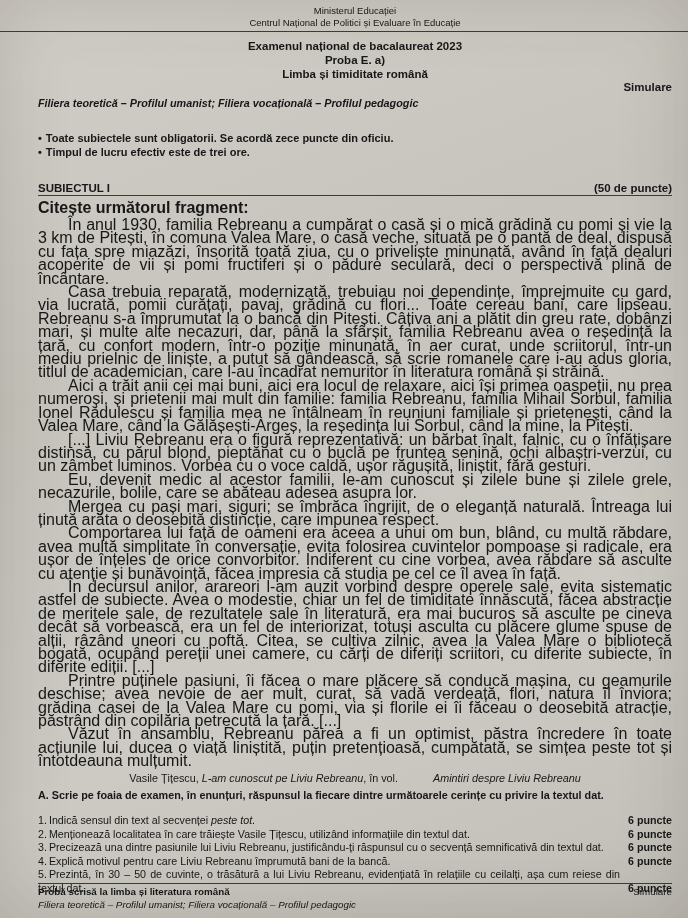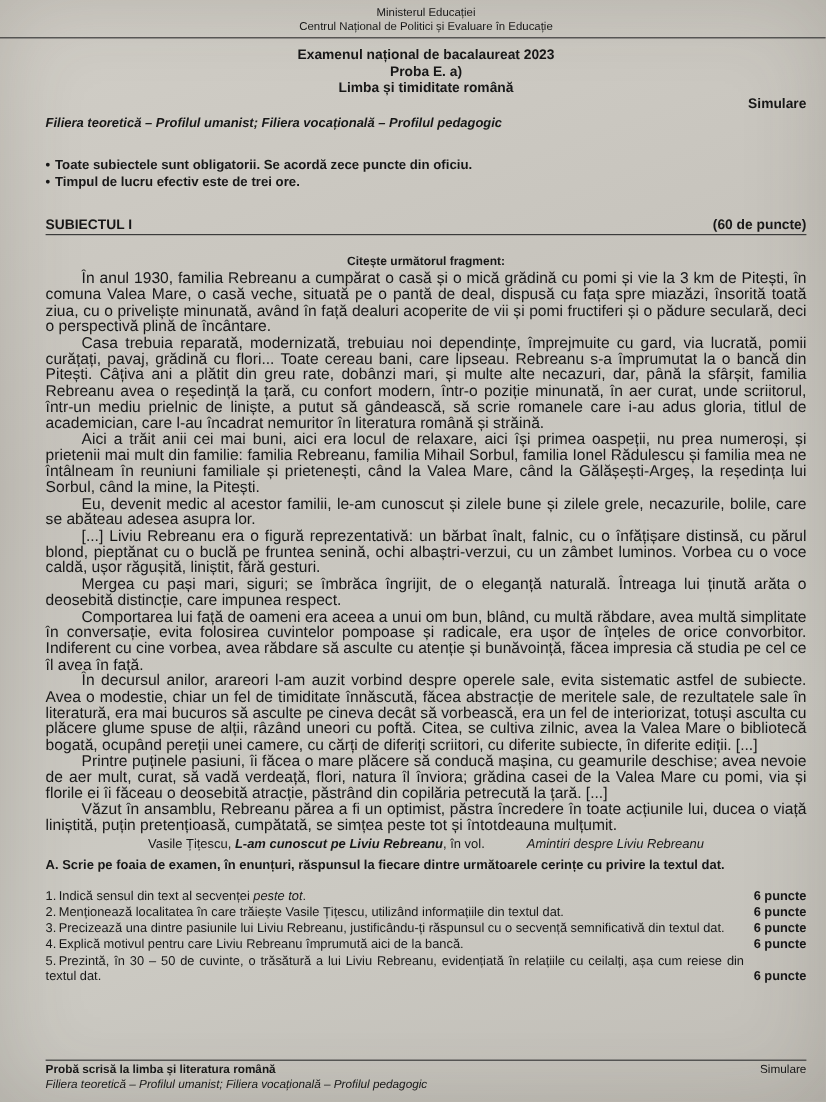--- a/index.html
+++ b/index.html
@@ -24,25 +24,25 @@
   }
   .title-block { text-align:center; font-weight:bold; font-size:11.5px; line-height:14px; margin-top:7px; }
   .simulare { text-align:right; font-weight:bold; font-size:11.5px; }
   .filiera { font-weight:bold; font-style:italic; font-size:10.8px; margin-top:4px; }
   .bullets { margin-top:22px; font-weight:bold; font-size:11px; line-height:14px; }
   .bullet-row .dot { margin-right:4px; }
   .subiect-row {
     display:flex; justify-content:space-between; font-weight:bold; font-size:11.5px;
     border-bottom:1.5px solid #3b3b3b; margin-top:23px; padding-bottom:1px;
   }
-  .citeste { font-weight:bold; font-size:10px; margin-top:17px;text-align:center; }
+  .citeste { font-weight:bold; font-size:16px; margin-top:3px; }
   .fragment { margin-top:1px; }
-  .fragment p { font-size:13px; line-height:13.4px; text-align:justify; text-indent:30px; }
+  .fragment p { font-size:16px; line-height:13.4px; text-align:justify; text-indent:30px; }
   .attribution { text-align:center; font-size:10.8px; margin:4px 0 5px; }
-  .attribution .t1 { font-weight:bold; font-style:italic; }
+  .attribution .t1 { font-weight:normal; font-style:italic; }
   .attribution .t2 { font-style:italic;margin-left:32px; }
   .section-a-intro { font-weight:bold; font-size:10.8px; line-height:13.5px; text-align:justify; }
   .questions { margin-top:12px; }
   .q { position:relative; font-size:10.7px; line-height:13.5px; text-align:justify; padding-right:52px; }
   .q .pts { position:absolute; right:0; bottom:0; font-weight:bold; white-space:nowrap; }
   .q .qnum { margin-right:2px; }
   .footer {
     position:absolute; left:38px; right:16px; bottom:7px;
     border-top:1.5px solid #3b3b3b; padding-top:2px;
     font-size:9.8px; line-height:12.5px;
@@ -72,47 +72,47 @@
 
   <div class="filiera">Filiera teoretică – Profilul umanist; Filiera vocațională – Profilul pedagogic</div>
 
   <div class="bullets">
     <div class="bullet-row"><span class="dot">•</span><span>Toate subiectele sunt obligatorii. Se acordă zece puncte din oficiu.</span></div>
     <div class="bullet-row"><span class="dot">•</span><span>Timpul de lucru efectiv este de trei ore.</span></div>
   </div>
 
   <div class="subiect-row">
     <span>SUBIECTUL I</span>
-    <span>(60 de puncte)</span>
+    <span>(50 de puncte)</span>
   </div>
 
   <div class="citeste">Citește următorul fragment:</div>
 
   <div class="fragment">
     <p>În anul 1930, familia Rebreanu a cumpărat o casă și o mică grădină cu pomi și vie la 3 km de Pitești, în comuna Valea Mare, o casă veche, situată pe o pantă de deal, dispusă cu fața spre miazăzi, însorită toată ziua, cu o priveliște minunată, având în față dealuri acoperite de vii și pomi fructiferi și o pădure seculară, deci o perspectivă plină de încântare.</p>
     <p>Casa trebuia reparată, modernizată, trebuiau noi dependințe, împrejmuite cu gard, via lucrată, pomii curățați, pavaj, grădină cu flori... Toate cereau bani, care lipseau. Rebreanu s-a împrumutat la o bancă din Pitești. Câțiva ani a plătit din greu rate, dobânzi mari, și multe alte necazuri, dar, până la sfârșit, familia Rebreanu avea o reședință la țară, cu confort modern, într-o poziție minunată, în aer curat, unde scriitorul, într-un mediu prielnic de liniște, a putut să gândească, să scrie romanele care i-au adus gloria, titlul de academician, care l-au încadrat nemuritor în literatura română și străină.</p>
     <p>Aici a trăit anii cei mai buni, aici era locul de relaxare, aici își primea oaspeții, nu prea numeroși, și prietenii mai mult din familie: familia Rebreanu, familia Mihail Sorbul, familia Ionel Rădulescu și familia mea ne întâlneam în reuniuni familiale și prietenești, când la Valea Mare, când la Gălășești-Argeș, la reședința lui Sorbul, când la mine, la Pitești.</p>
+    <p>[...] Liviu Rebreanu era o figură reprezentativă: un bărbat înalt, falnic, cu o înfățișare distinsă, cu părul blond, pieptănat cu o buclă pe fruntea senină, ochi albaștri-verzui, cu un zâmbet luminos. Vorbea cu o voce caldă, ușor răgușită, liniștit, fără gesturi.</p>
     <p>Eu, devenit medic al acestor familii, le-am cunoscut și zilele bune și zilele grele, necazurile, bolile, care se abăteau adesea asupra lor.</p>
-    <p>[...] Liviu Rebreanu era o figură reprezentativă: un bărbat înalt, falnic, cu o înfățișare distinsă, cu părul blond, pieptănat cu o buclă pe fruntea senină, ochi albaștri-verzui, cu un zâmbet luminos. Vorbea cu o voce caldă, ușor răgușită, liniștit, fără gesturi.</p>
     <p>Mergea cu pași mari, siguri; se îmbrăca îngrijit, de o eleganță naturală. Întreaga lui ținută arăta o deosebită distincție, care impunea respect.</p>
     <p>Comportarea lui față de oameni era aceea a unui om bun, blând, cu multă răbdare, avea multă simplitate în conversație, evita folosirea cuvintelor pompoase și radicale, era ușor de înțeles de orice convorbitor. Indiferent cu cine vorbea, avea răbdare să asculte cu atenție și bunăvoință, făcea impresia că studia pe cel ce îl avea în față.</p>
     <p>În decursul anilor, arareori l-am auzit vorbind despre operele sale, evita sistematic astfel de subiecte. Avea o modestie, chiar un fel de timiditate înnăscută, făcea abstracție de meritele sale, de rezultatele sale în literatură, era mai bucuros să asculte pe cineva decât să vorbească, era un fel de interiorizat, totuși asculta cu plăcere glume spuse de alții, râzând uneori cu poftă. Citea, se cultiva zilnic, avea la Valea Mare o bibliotecă bogată, ocupând pereții unei camere, cu cărți de diferiți scriitori, cu diferite subiecte, în diferite ediții. [...]</p>
     <p>Printre puținele pasiuni, îi făcea o mare plăcere să conducă mașina, cu geamurile deschise; avea nevoie de aer mult, curat, să vadă verdeață, flori, natura îl înviora; grădina casei de la Valea Mare cu pomi, via și florile ei îi făceau o deosebită atracție, păstrând din copilăria petrecută la țară. [...]</p>
     <p>Văzut în ansamblu, Rebreanu părea a fi un optimist, păstra încredere în toate acțiunile lui, ducea o viață liniștită, puțin pretențioasă, cumpătată, se simțea peste tot și întotdeauna mulțumit.</p>
   </div>
 
   <div class="attribution"><span>Vasile Țițescu, </span><span class="t1">L-am cunoscut pe Liviu Rebreanu</span><span>, în vol. </span><span class="t2">Amintiri despre Liviu Rebreanu</span></div>
 
   <div class="section-a-intro">A. Scrie pe foaia de examen, în enunțuri, răspunsul la fiecare dintre următoarele cerințe cu privire la textul dat.</div>
 
   <div class="questions">
     <div class="q"><span class="qnum">1.</span><span>Indică sensul din text al secvenței </span><i>peste tot</i><span>.</span><span class="pts">6 puncte</span></div>
     <div class="q"><span class="qnum">2.</span><span>Menționează localitatea în care trăiește Vasile Țițescu, utilizând informațiile din textul dat.</span><span class="pts">6 puncte</span></div>
     <div class="q"><span class="qnum">3.</span><span>Precizează una dintre pasiunile lui Liviu Rebreanu, justificându-ți răspunsul cu o secvență semnificativă din textul dat.</span><span class="pts">6 puncte</span></div>
-    <div class="q"><span class="qnum">4.</span><span>Explică motivul pentru care Liviu Rebreanu împrumută aici de la bancă.</span><span class="pts">6 puncte</span></div>
+    <div class="q"><span class="qnum">4.</span><span>Explică motivul pentru care Liviu Rebreanu împrumută bani de la bancă.</span><span class="pts">6 puncte</span></div>
     <div class="q"><span class="qnum">5.</span><span>Prezintă, în 30 – 50 de cuvinte, o trăsătură a lui Liviu Rebreanu, evidențiată în relațiile cu ceilalți, așa cum reiese din textul dat.</span><span class="pts">6 puncte</span></div>
   </div>
 
   <div class="footer">
     <div class="footer-row1">
       <span>Probă scrisă la limba și literatura română</span>
       <span class="sim">Simulare</span>
     </div>
     <div class="fil">Filiera teoretică – Profilul umanist; Filiera vocațională – Profilul pedagogic</div>
   </div>

